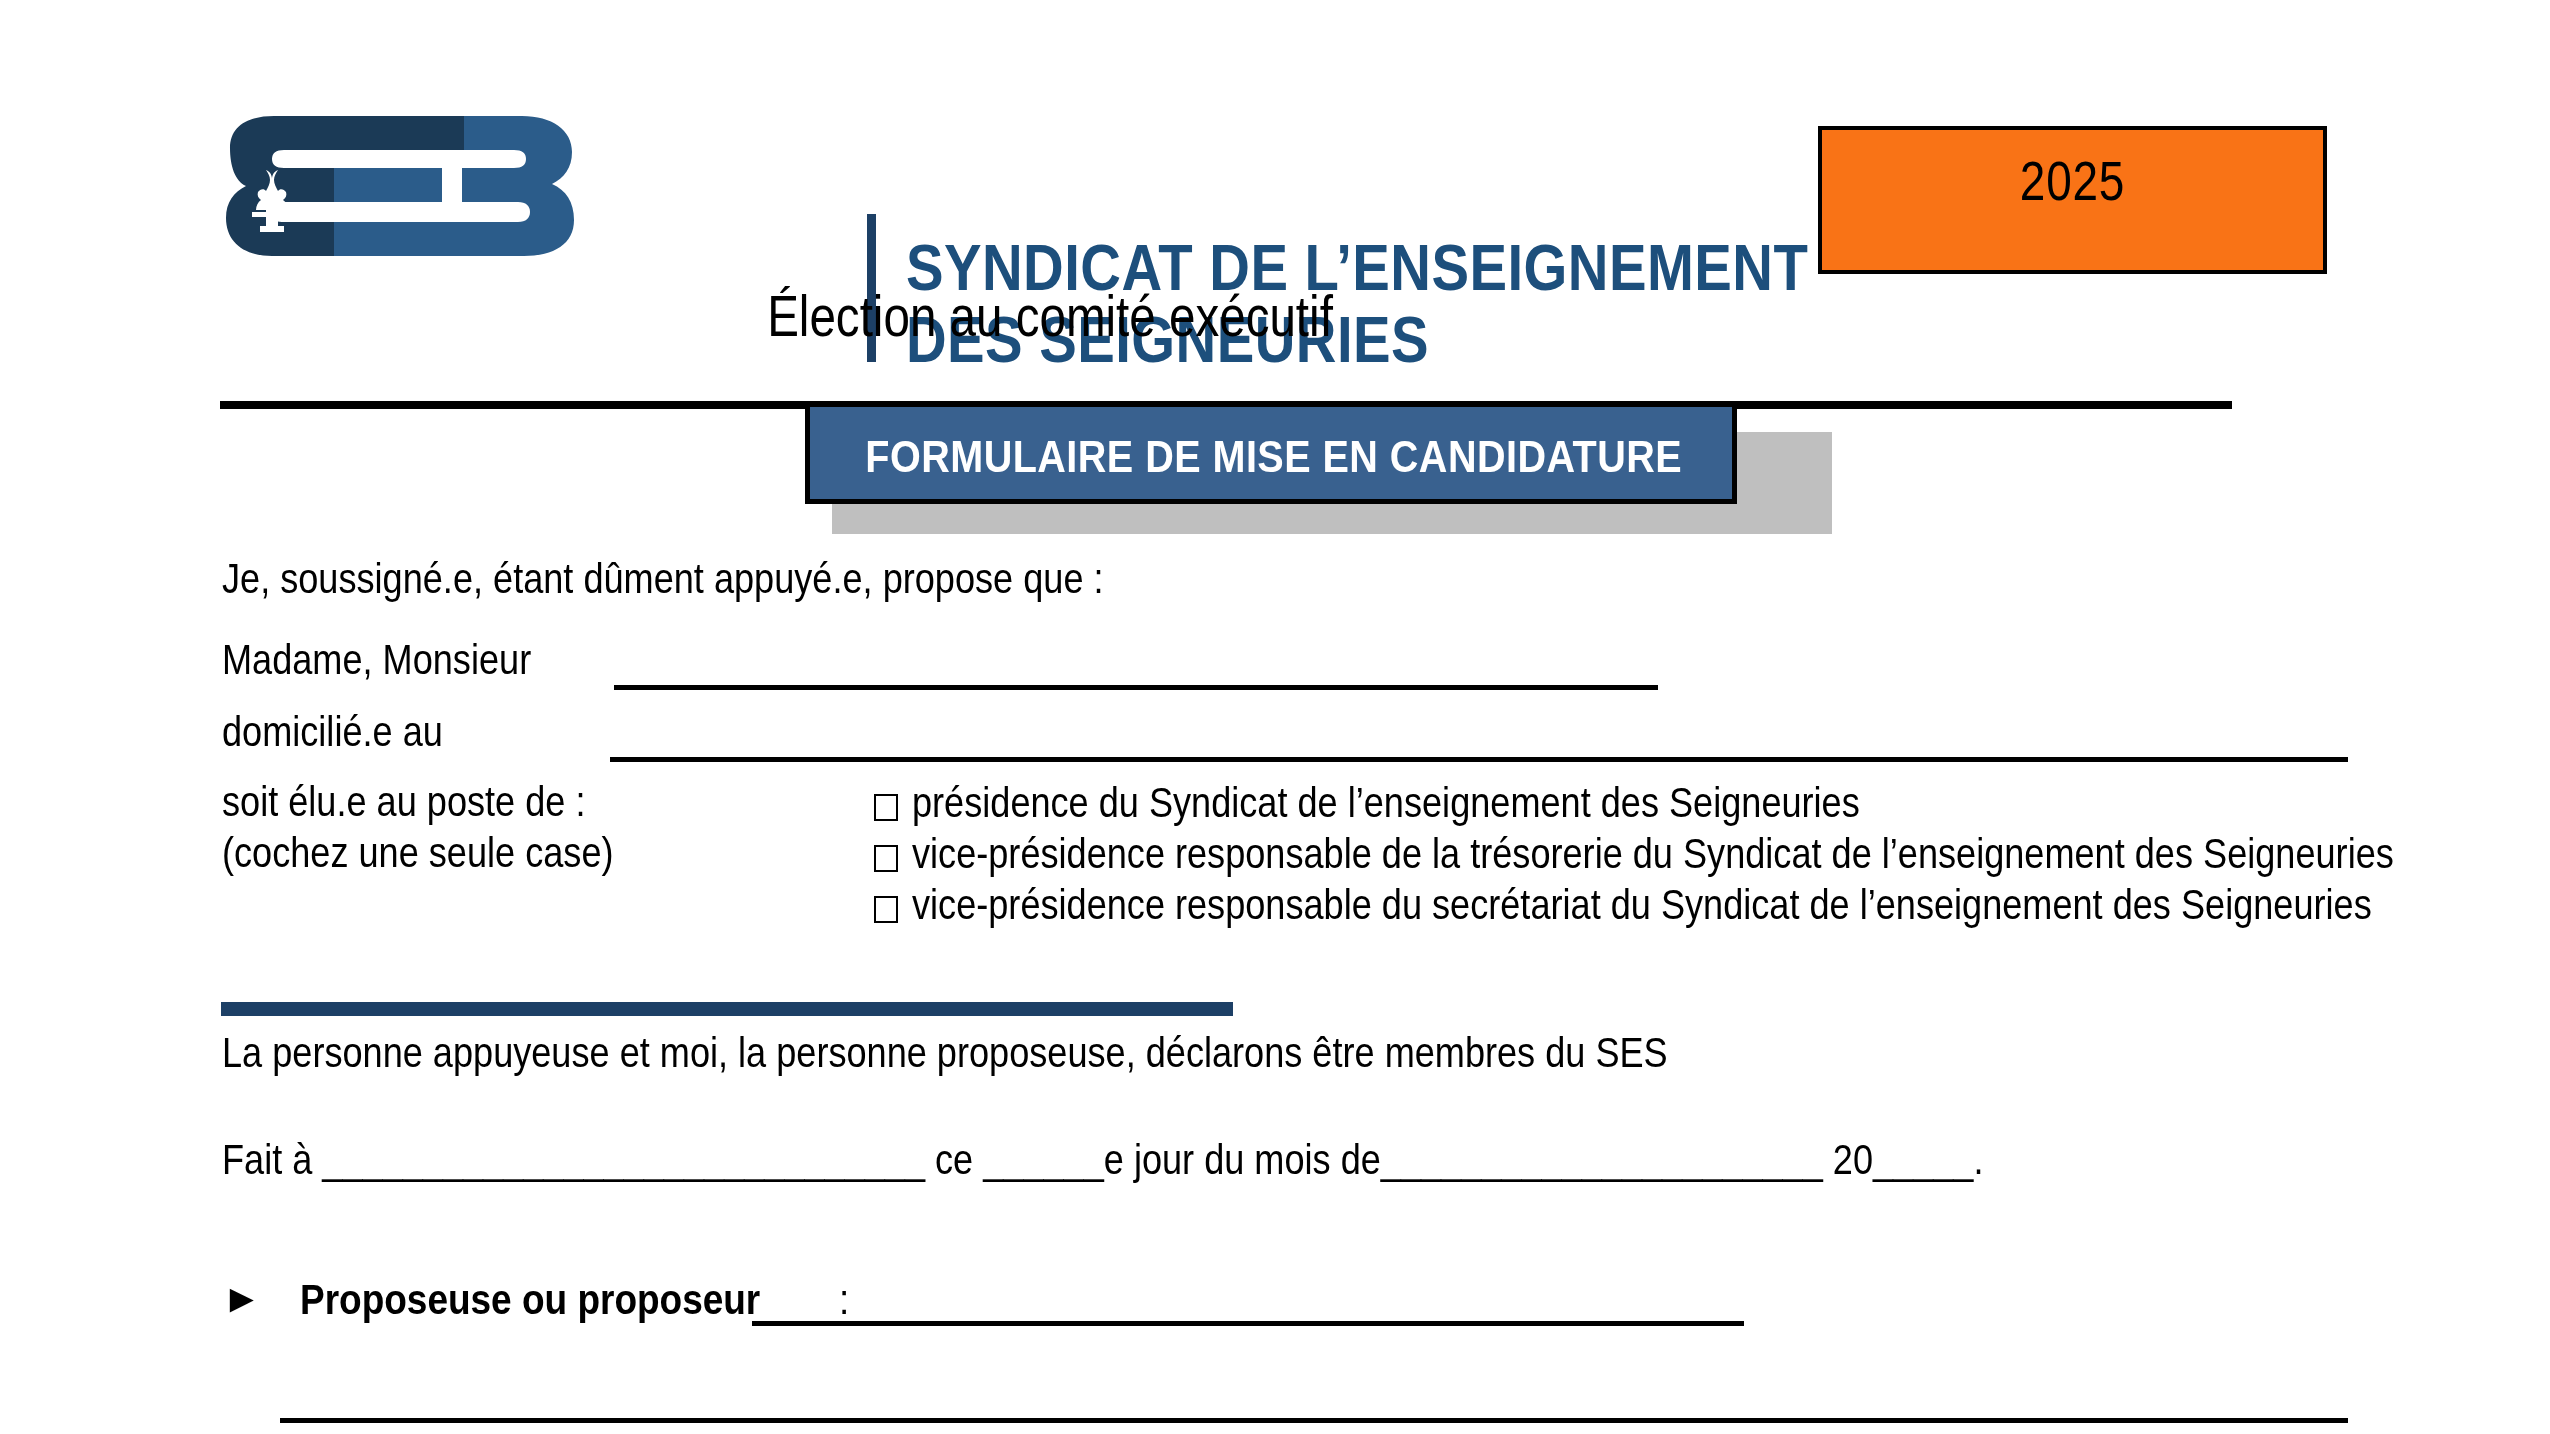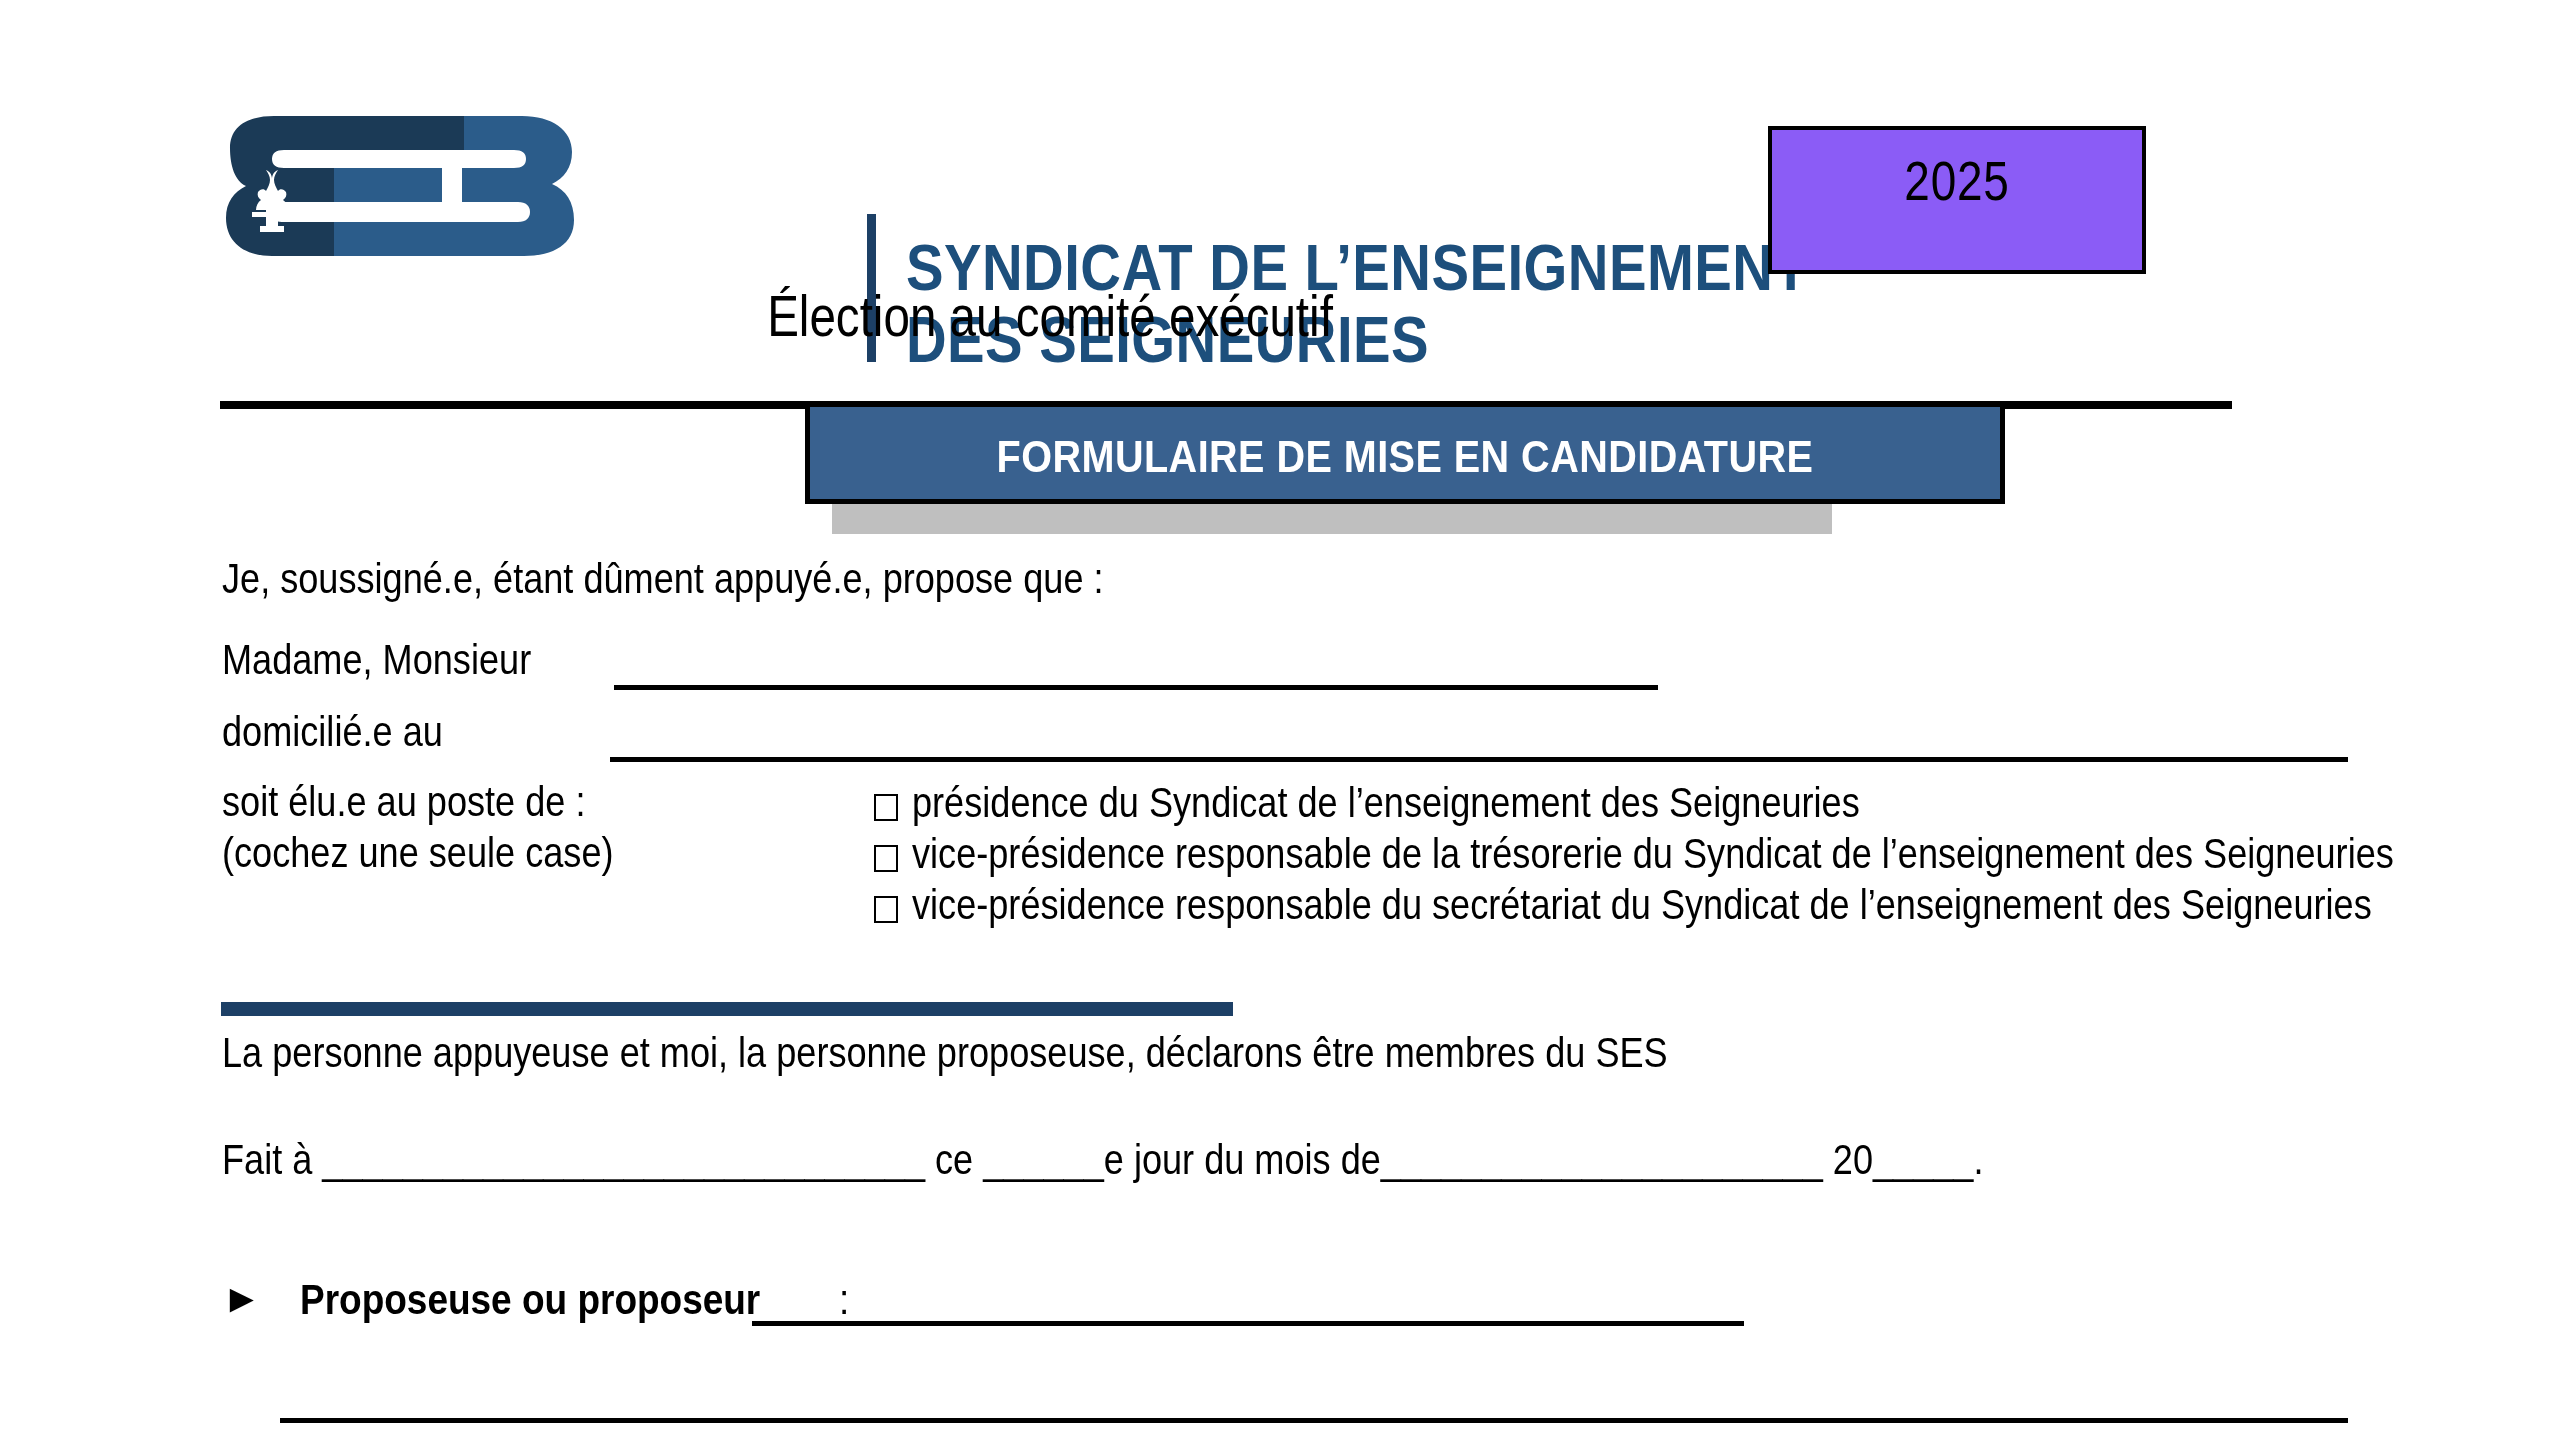--- a/index.html
+++ b/index.html
@@ -51,27 +51,27 @@
     transform: scaleX(0.88);
     transform-origin: left center;
     line-height: 1;
   }
   #logo-line-1 { top: 122px; }
   #logo-line-2 { top: 194px; }
 
   
   #year-box {
     position: absolute;
-    left: 1768px;
+    left: 1818px;
     top: 126px;
-    width: 378px;
+    width: 509px;
     height: 148px;
     border: 4px solid #000000;
     box-sizing: border-box;
-    background: #8b5cf6;
+    background: #f97316;
   }
   #year-value {
     position: absolute;
     left: 0;
     top: 18px;
     width: 100%;
     text-align: center;
     font-family: "Liberation Sans Narrow", "Liberation Sans", sans-serif;
     font-size: 56px;
     transform: scaleX(0.82);
@@ -110,21 +110,21 @@
     left: 832px;
     top: 432px;
     width: 1000px;
     height: 102px;
     background: #bfbfbf;
   }
   #banner-box {
     position: absolute;
     left: 805px;
     top: 402px;
-    width: 1200px;
+    width: 932px;
     height: 102px;
     background: #39618f;
     border: 5px solid #000000;
     box-sizing: border-box;
   }
   #banner-title {
     position: absolute;
     left: 0;
     top: 24px;
     width: 100%;

